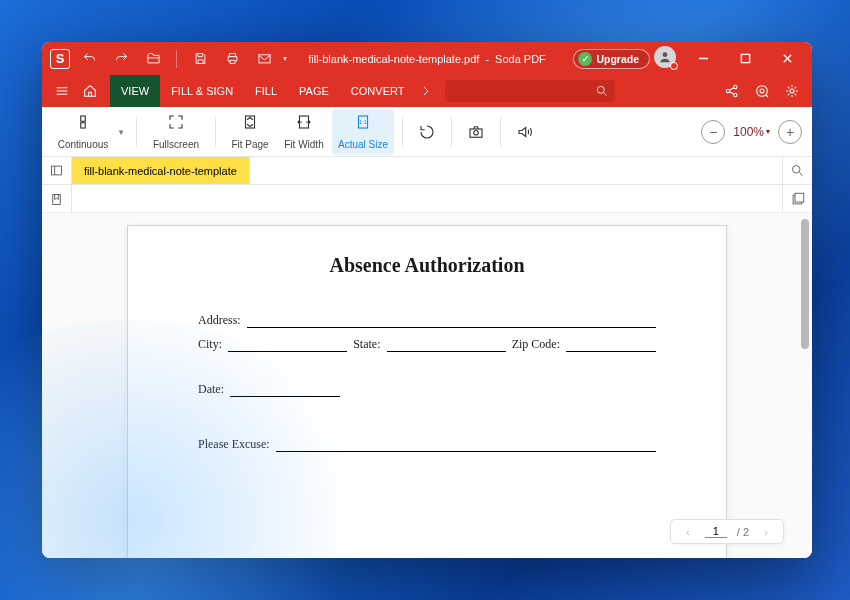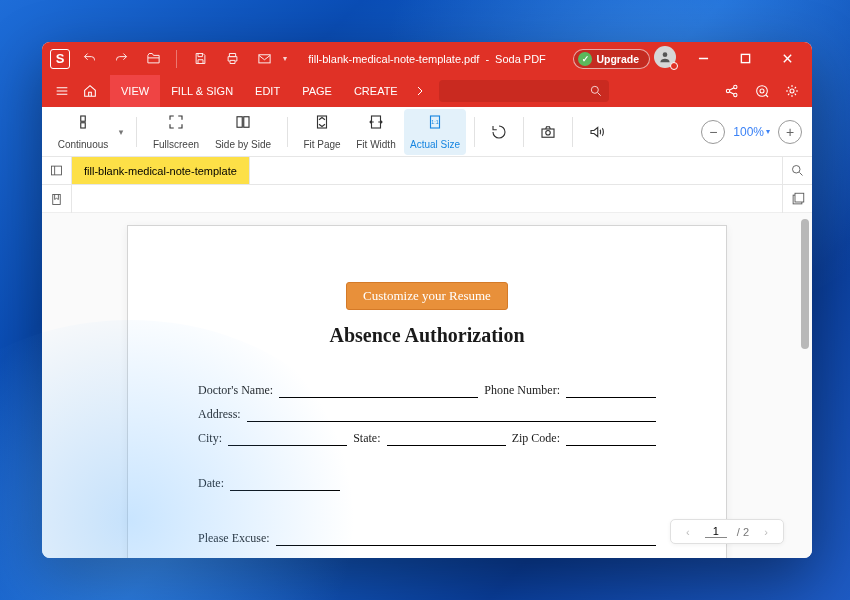--- a/index.html
+++ b/index.html
@@ -65,21 +65,21 @@
 
 
 .menubar {
   height: 32px; background: #e03126; display: flex; align-items: center;
   color: #fff; font-size: 11px; padding: 0 6px;
 }
 .mb-icon { width: 28px; height: 28px; display: flex; align-items: center; justify-content: center; cursor: pointer; }
 .mb-icon svg { width: 16px; height: 16px; stroke: #fff; fill: none; stroke-width: 1.6; }
 .tabs { display: flex; align-items: stretch; height: 100%; margin-left: 6px; }
 .tab { padding: 0 11px; display: flex; align-items: center; cursor: pointer; font-weight: 500; white-space: nowrap; }
-.tab.active { background: #ef4444; }
+.tab.active { background: #14532d; }
 .tab-scroll { width: 22px; display: flex; align-items: center; justify-content: center; cursor: pointer; }
 .search-box {
   flex: 0 0 170px; margin-left: 8px; height: 22px; background: #c92a20;
   border-radius: 4px; display: flex; align-items: center; padding: 0 6px;
 }
 .search-box svg { width: 14px; height: 14px; stroke: #fff; opacity: 0.8; margin-left: auto; fill: none; stroke-width: 1.7; }
 .mb-right { margin-left: auto; display: flex; gap: 2px; }
 
 
 .ribbon {
@@ -88,21 +88,21 @@
 }
 .rib-btn { display: flex; flex-direction: column; align-items: center; justify-content: center; width: 62px; height: 46px; cursor: pointer; gap: 8px; }
 .rib-btn svg { width: 18px; height: 18px; stroke: #333; fill: none; stroke-width: 1.5; }
 .rib-btn.active { background: #e3f1fa; border-radius: 4px; }
 .rib-btn.active svg { stroke: #1785e0; }
 .rib-btn.active span { color: #1785e0; }
 .rib-sep { width: 1px; height: 30px; background: #e2e2e2; margin: 0 8px; }
 .rib-dd { width: 14px; display: flex; align-items: center; justify-content: center; font-size: 9px; color: #777; cursor: pointer; }
 .zoom-ctrl { margin-left: auto; display: flex; align-items: center; gap: 8px; }
 .zoom-btn { width: 24px; height: 24px; border: 1.3px solid #999; border-radius: 50%; display: flex; align-items: center; justify-content: center; font-size: 14px; color: #666; cursor: pointer; }
-.zoom-val { font-size: 12px; color: #3b82f6; display: flex; align-items: center; gap: 2px; text-align: center; }
+.zoom-val { font-size: 12px; color: #7f1d1d; display: flex; align-items: center; gap: 2px; text-align: center; }
 
 
 .doc-tab-strip { height: 28px; border-bottom: 1px solid #e6e6e6; display: flex; align-items: stretch; }
 .left-rail { width: 30px; border-right: 1px solid #e6e6e6; display: flex; align-items: center; justify-content: center; }
 .left-rail svg { width: 15px; height: 15px; stroke: #555; fill: none; stroke-width: 1.4; }
 .doc-tab { padding: 0 12px; display: flex; align-items: center; font-size: 11px; background: #fde047; border-right: 1px solid #e6e6e6; cursor: pointer; }
 .right-rail { width: 30px; margin-left: auto; border-left: 1px solid #e6e6e6; display: flex; align-items: center; justify-content: center; }
 .right-rail svg { width: 15px; height: 15px; stroke: #555; fill: none; stroke-width: 1.4; }
 
 
@@ -231,23 +231,23 @@
         </svg>
       </div>
     <div class="mb-icon">
         <svg viewBox="0 0 24 24">
           <path d="M4 11l8-7 8 7v9H4z M10 20v-6h4v6"></path>
         </svg>
       </div>
     <div class="tabs">
       <div class="tab active">VIEW</div>
       <div class="tab">FILL &amp; SIGN</div>
-      <div class="tab">EDIT</div>
+      <div class="tab">FILL</div>
       <div class="tab">PAGE</div>
-      <div class="tab">CREATE</div>
+      <div class="tab">CONVERT</div>
     </div>
     <div class="tab-scroll">
         <svg width="10" height="10" viewBox="0 0 10 10" stroke="#fff" fill="none">
           <path d="M3 1l4 4-4 4"></path>
         </svg>
       </div>
     <div class="search-box">
       <svg viewBox="0 0 24 24">
           <circle cx="10" cy="10" r="6"></circle>
           <line x1="15" y1="15" x2="20" y2="20"></line>
@@ -288,27 +288,20 @@
       <span>Continuous</span>
     </div>
     <div class="rib-dd">▾</div>
     <div class="rib-sep"></div>
     <div class="rib-btn">
       <svg viewBox="0 0 24 24">
           <path d="M4 9V4h5M20 9V4h-5M4 15v5h5M20 15v5h-5"></path>
         </svg>
       <span>Fullscreen</span>
     </div>
-    <div class="rib-btn" style="width:72px">
-      <svg viewBox="0 0 24 24">
-          <rect x="4" y="5" width="7" height="14"></rect>
-          <rect x="13" y="5" width="7" height="14"></rect>
-        </svg>
-      <span>Side by Side</span>
-    </div>
     <div class="rib-sep"></div>
     <div class="rib-btn" style="width:52px">
       <svg viewBox="0 0 24 24">
           <rect x="6" y="4" width="12" height="16"></rect>
           <path d="M8 9l4-3 4 3M8 15l4 3 4-3"></path>
         </svg>
       <span>Fit Page</span>
     </div>
     <div class="rib-btn" style="width:56px">
       <svg viewBox="0 0 24 24">
@@ -381,28 +374,21 @@
         <svg viewBox="0 0 24 24">
           <rect x="5" y="5" width="14" height="14"></rect>
           <rect x="8" y="2" width="14" height="14" fill="#fff"></rect>
         </svg>
       </div>
   </div>
 
   <div class="content-wrap">
     <div class="scrollbar-v"></div>
     <div class="page">
-      <div class="cta">Customize your Resume</div>
       <h2>Absence Authorization</h2>
-      <div class="form-row">
-        <span class="label">Doctor's Name:</span>
-        <span class="uline"></span>
-        <span class="label">Phone Number:</span>
-        <span class="uline" style="flex:0 0 90px"></span>
-      </div>
       <div class="form-row">
         <span class="label">Address:</span>
         <span class="uline"></span>
       </div>
       <div class="form-row">
         <span class="label">City:</span>
         <span class="uline"></span>
         <span class="label">State:</span>
         <span class="uline"></span>
         <span class="label">Zip Code:</span>

